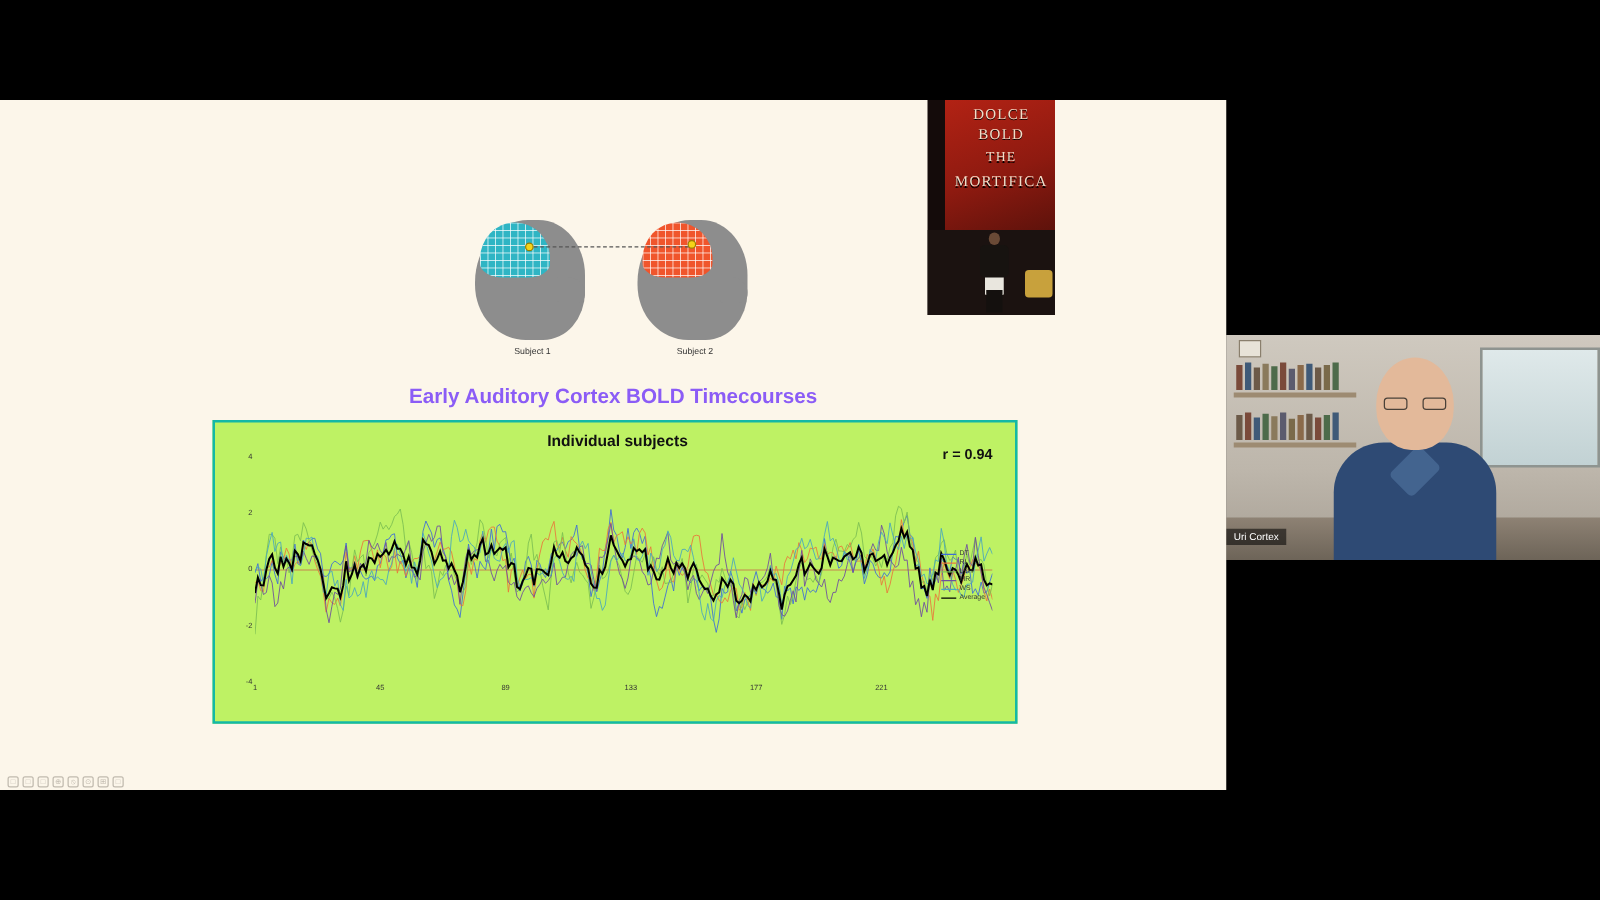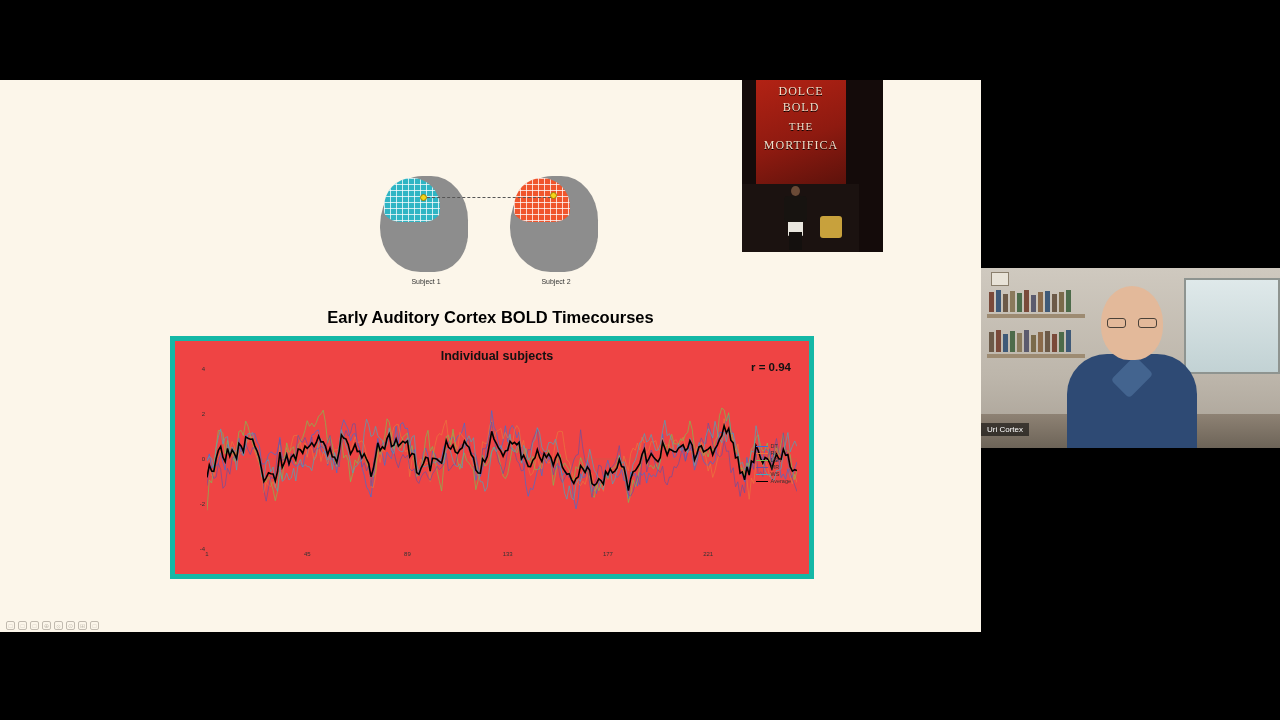--- a/index.html
+++ b/index.html
@@ -25,21 +25,21 @@
     font-size: 17.5px;
     font-weight: bold;
     color: #c0392b;
     letter-spacing: 0.2px;
   }
 
   
   #stage-photo {
     position: absolute;
     left: 742px; top: 0px;
-    width: 141px; height: 172px;
+    width: 102px; height: 172px;
     background: #140b0a;
     overflow: hidden;
   }
   #stage-photo .poster {
     position: absolute; left: 14px; top: 0px; width: 90px; height: 104px;
     background: linear-gradient(160deg,#b22214 0%, #8e1a10 55%, #5d120b 100%);
   }
   #stage-photo .poster .pt {
     position: absolute; left: 4px; width: 82px;
     color: #f3ddc9; font-family: "Liberation Serif", serif;
@@ -120,29 +120,29 @@
     position: absolute; top: 108px; width: 96px; text-align: center;
     font-size: 7px; color: #333;
   }
   #sub1-label { left: -2px; }
   #sub2-label { left: 128px; }
 
   
   #chart-heading {
     position: absolute; left: 0; top: 228px; width: 981px;
     text-align: center;
-    font-size: 16.5px; font-weight: bold; color: #000000;
+    font-size: 16.5px; font-weight: bold; color: #8b5cf6;
   }
 
   
   #chart-panel {
     position: absolute; left: 170px; top: 256px;
     width: 644px; height: 243px;
-    background: #ef4444;
-    border: 5px solid #14b8a6;
+    background: #bef264;
+    border: 2px solid #14b8a6;
   }
   #chart-inner-title {
     position: absolute; left: 0; top: 8px; width: 644px; text-align: center;
     font-size: 12.5px; font-weight: bold; color: #111;
   }
   #corr-label {
     position: absolute; right: 18px; top: 20px;
     font-size: 11.5px; font-weight: bold; color: #111;
   }
   #plot-area {

